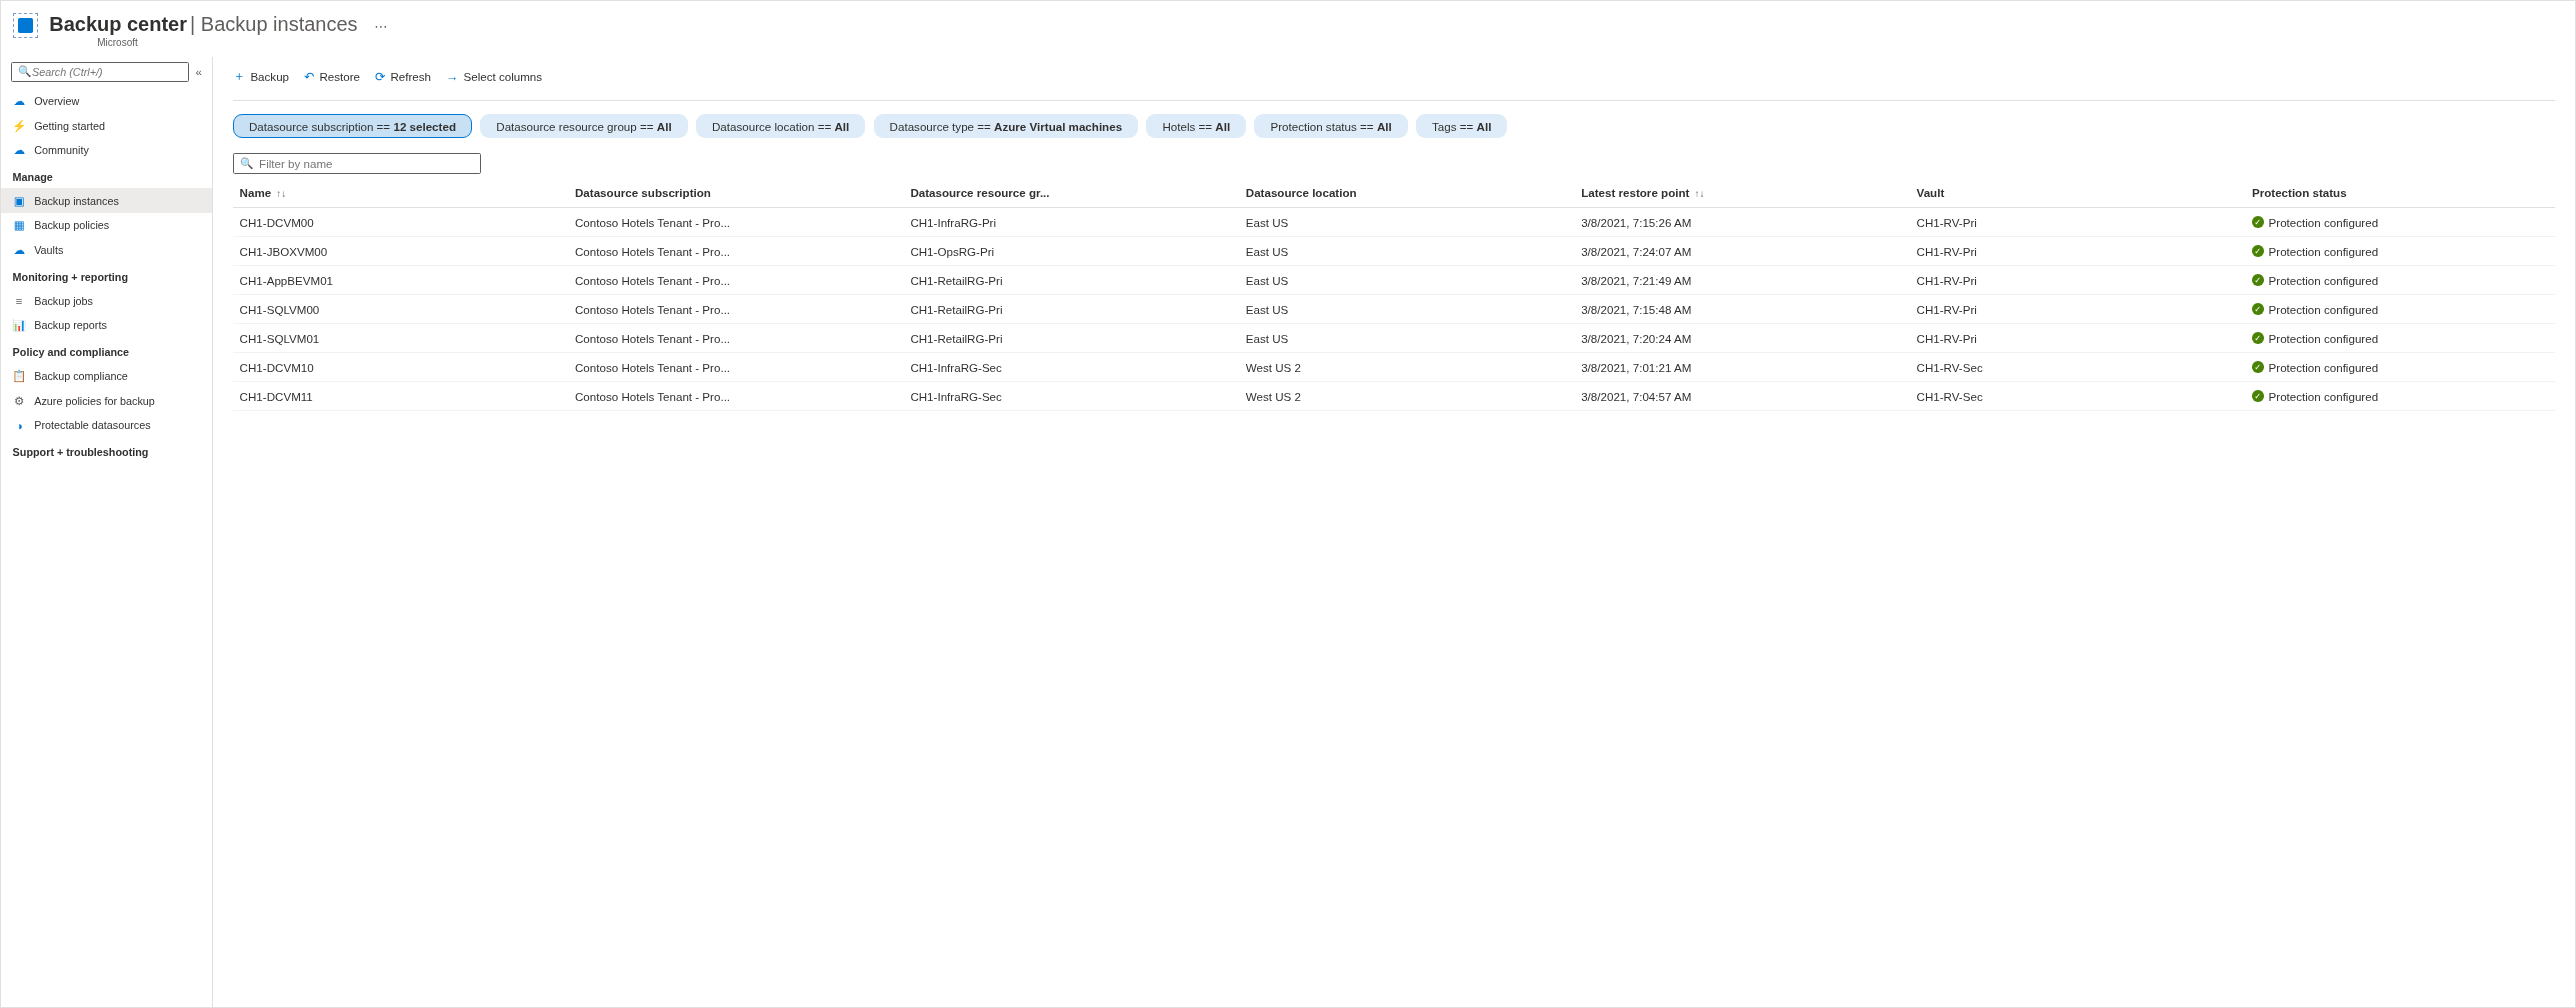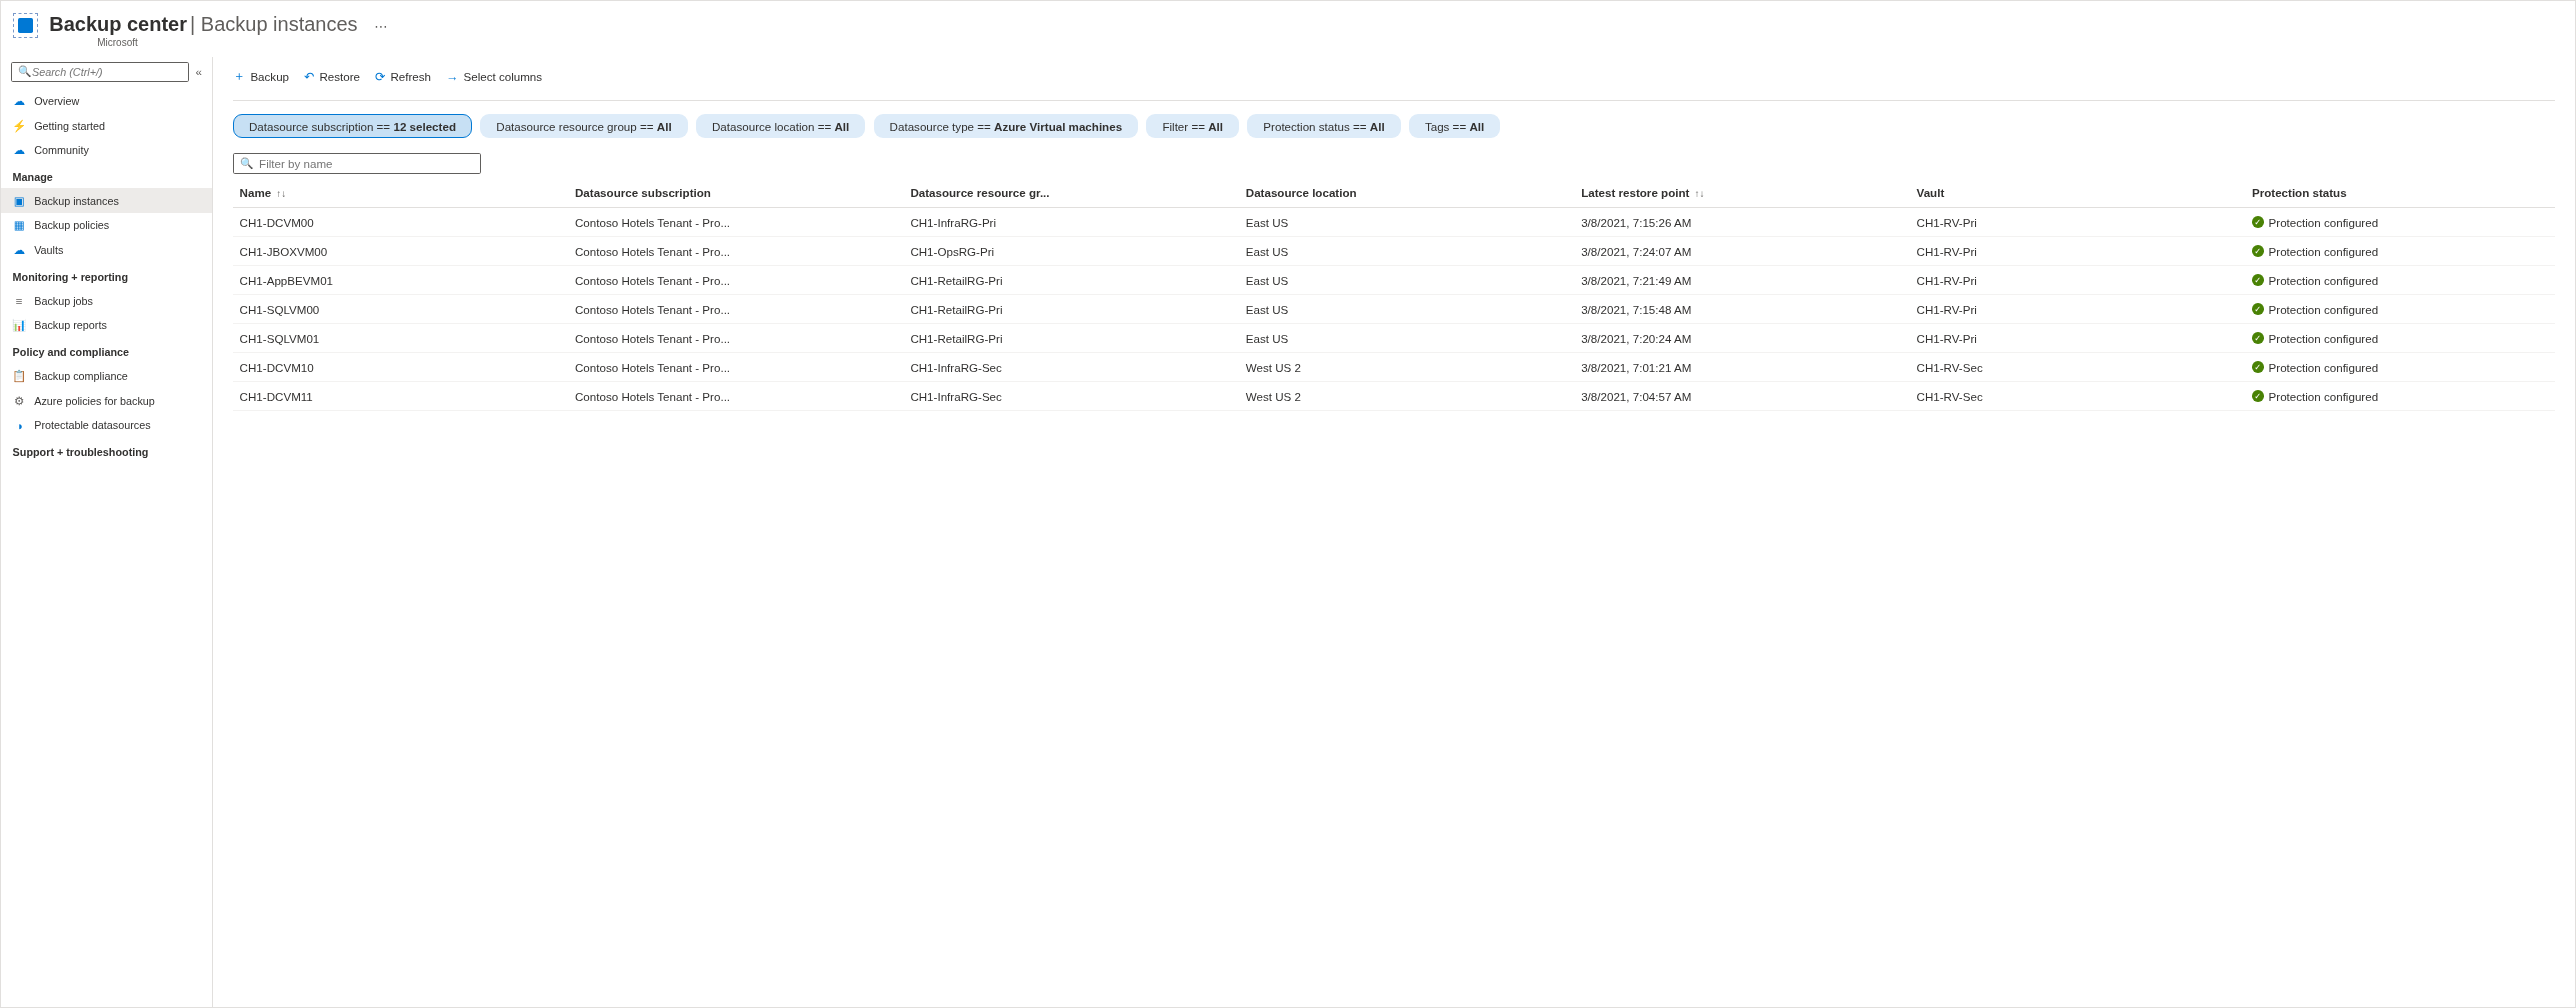--- a/index.html
+++ b/index.html
@@ -162,21 +162,21 @@
           </div>
           <div class="pill">
             <span>Datasource location == </span>
             <b>All</b>
           </div>
           <div class="pill">
             <span>Datasource type == </span>
             <b>Azure Virtual machines</b>
           </div>
           <div class="pill">
-            <span>Filter == </span>
+            <span>Hotels == </span>
             <b>All</b>
           </div>
           <div class="pill">
             <span>Protection status == </span>
             <b>All</b>
           </div>
           <div class="pill">
             <span>Tags == </span>
             <b>All</b>
           </div>

